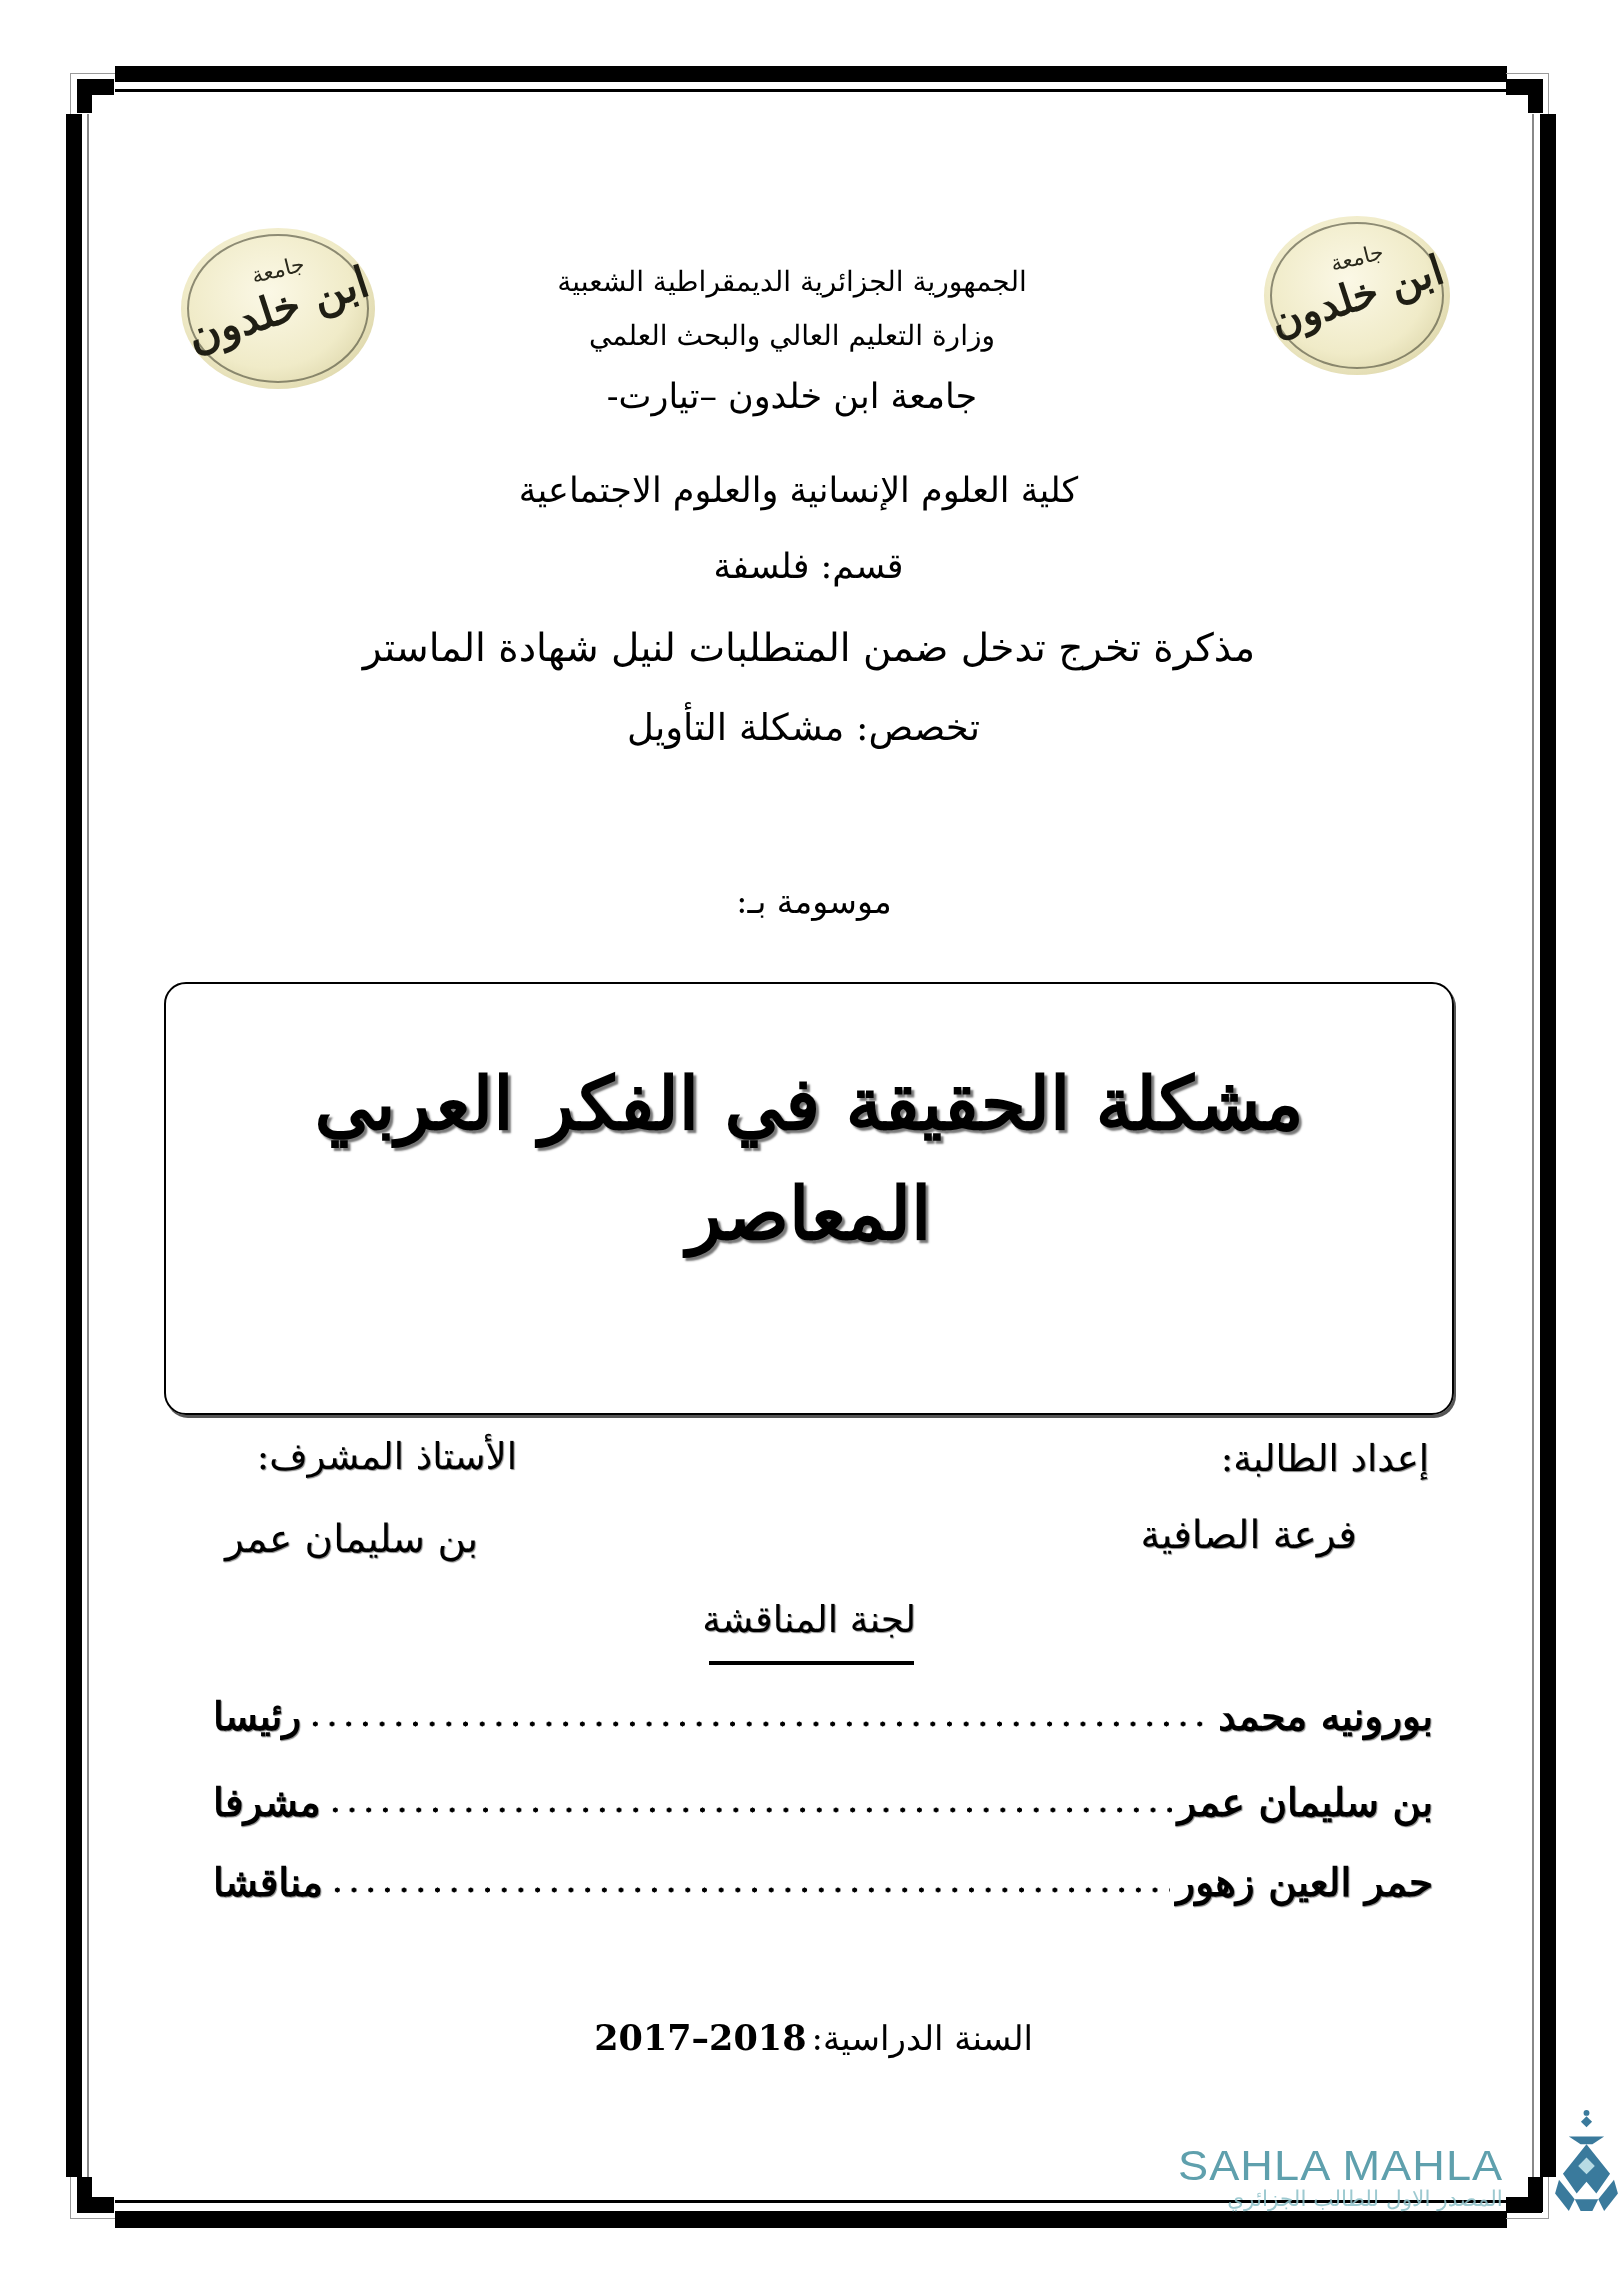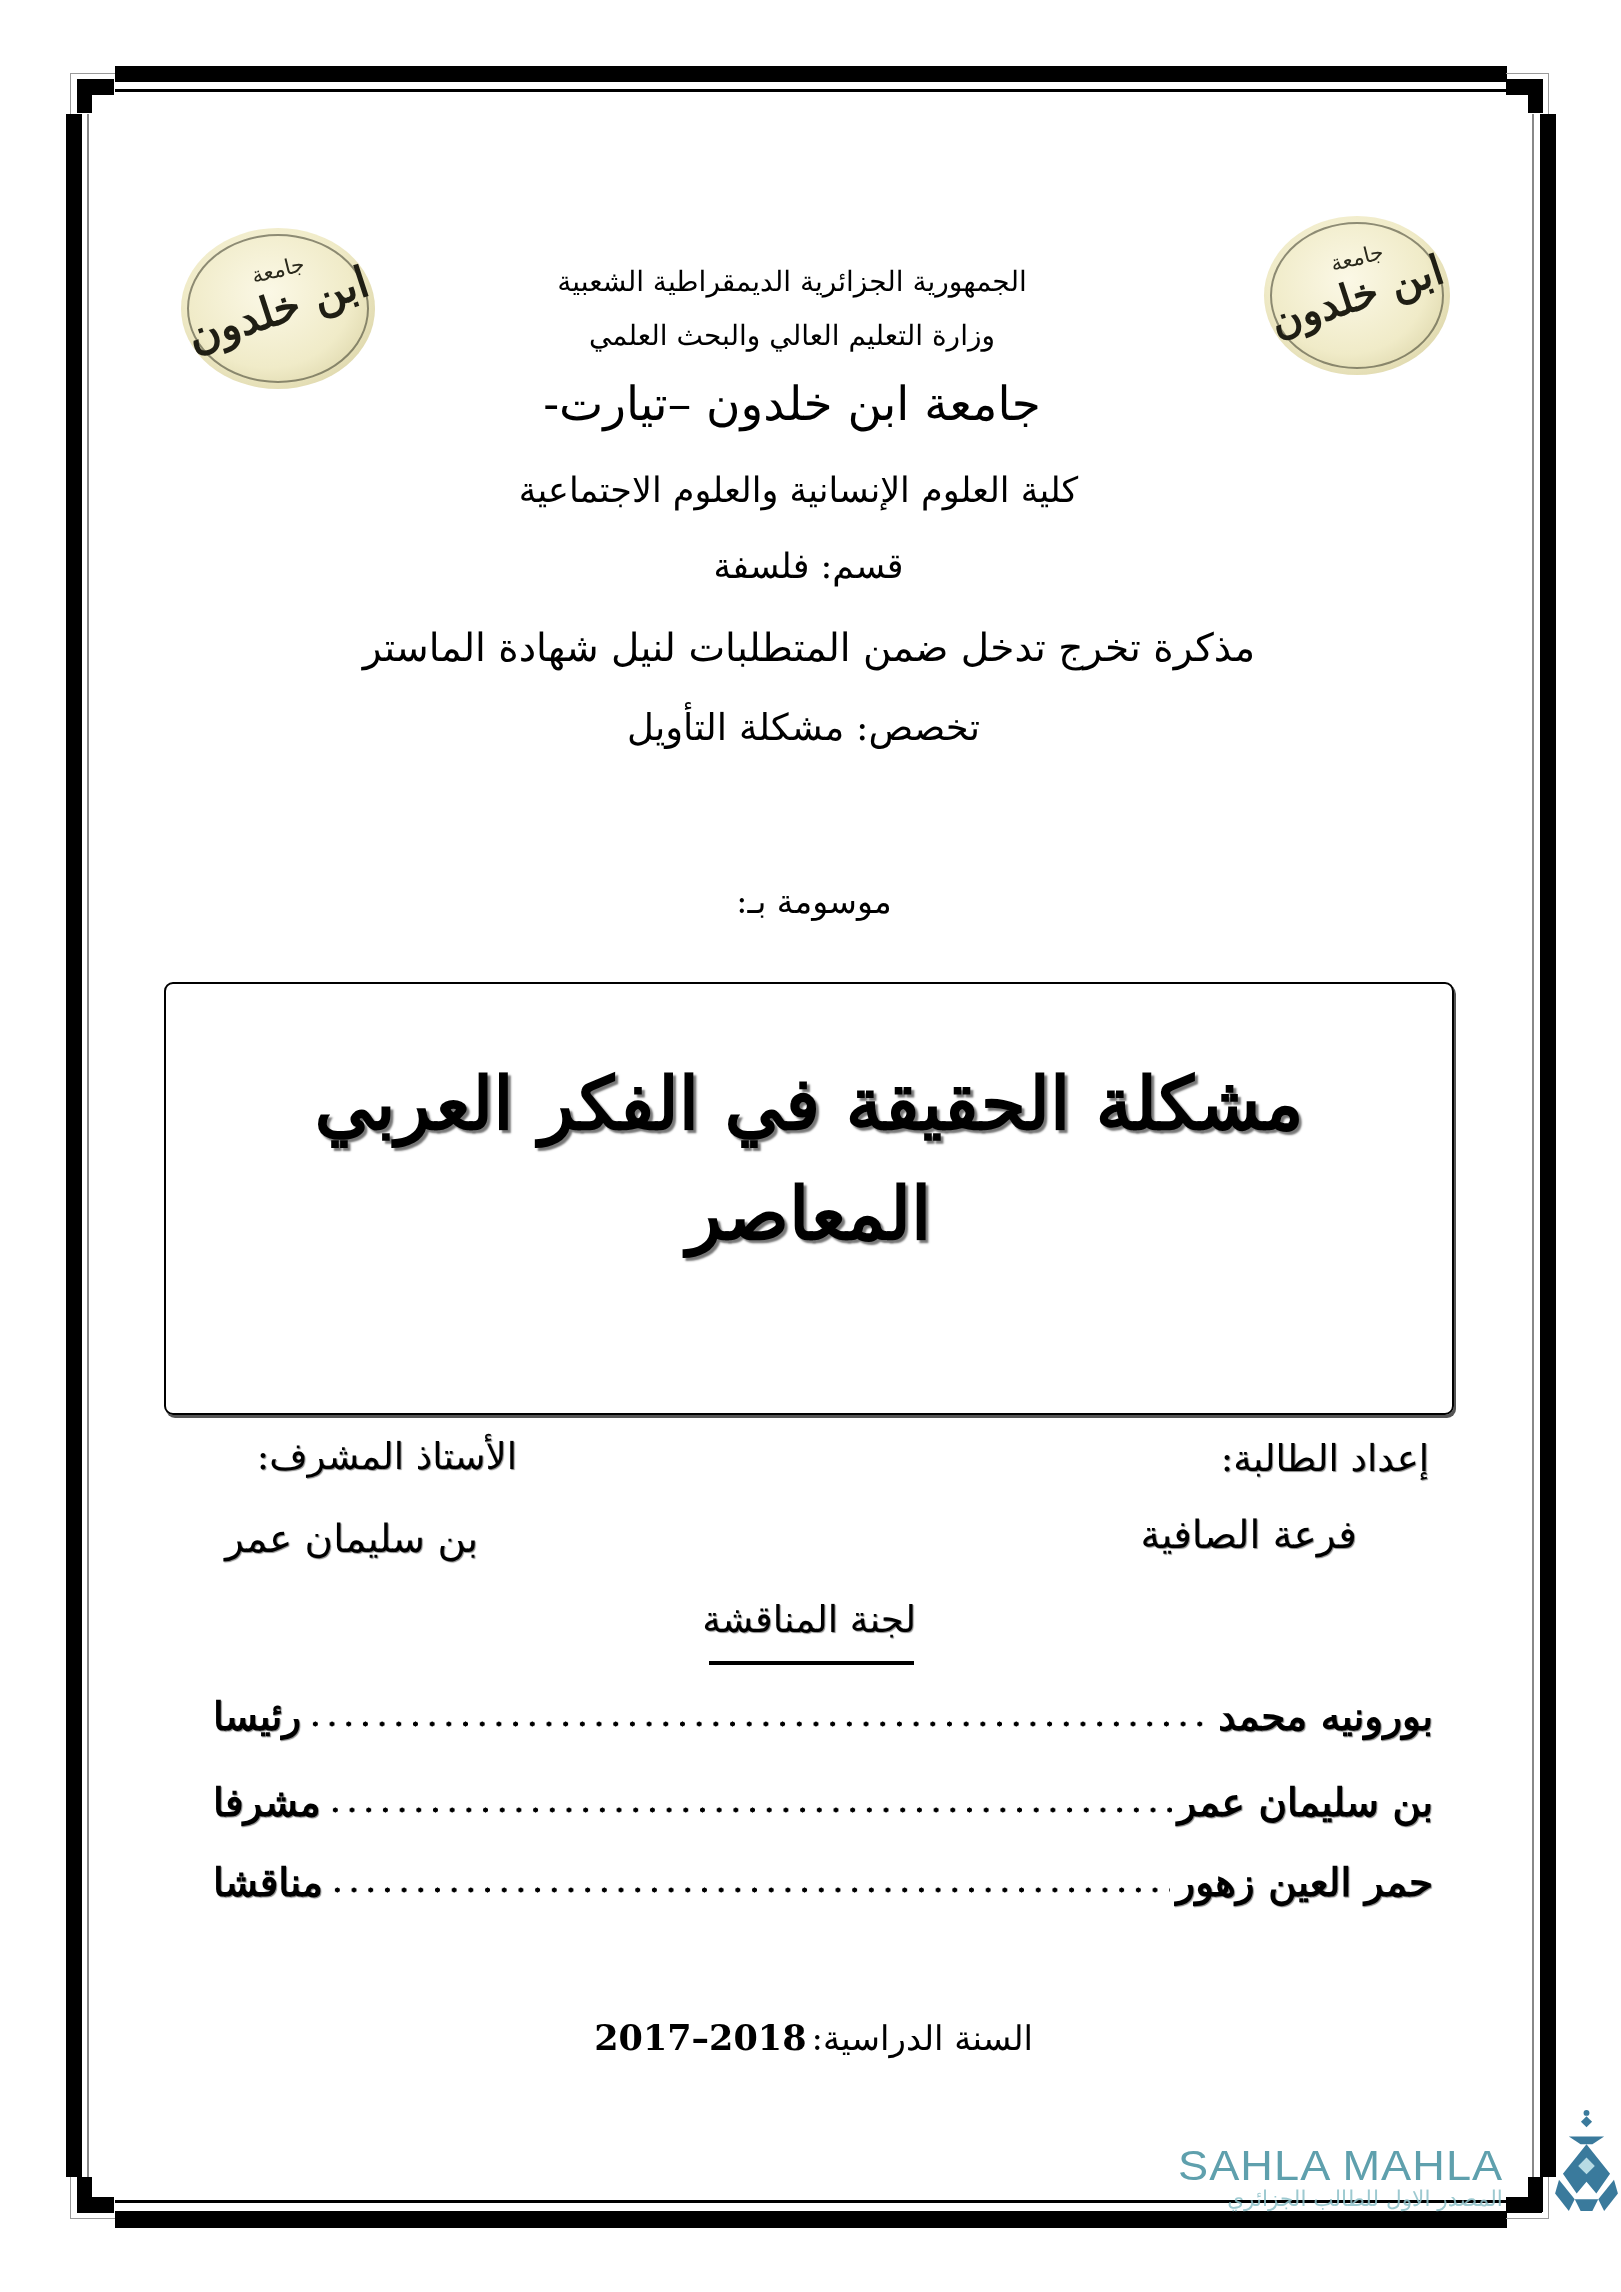--- a/index.html
+++ b/index.html
@@ -12,21 +12,21 @@
   .ctr { position:absolute; left:0; width:1621px; text-align:center; white-space:nowrap; direction:rtl; }
   .b { font-weight:normal; }
   .seal { position:absolute; border-radius:50%;
           background:radial-gradient(ellipse at 45% 40%, #fbf8e6 0%, #f0ebc8 55%, #d9d2a4 85%, #b8b085 100%);
           overflow:hidden; }
   .seal-rim { position:absolute; inset:5.9px; border-radius:50%; border:2px solid #3b3a2a; opacity:.55; }
   .seal-text { position:absolute; left:0; right:0; top:50%; transform:translateY(-50%) rotate(-18deg);
                text-align:center; font-weight:bold; color:#1f1e14; direction:rtl; }
   .seal-top { position:absolute; left:0; right:0; top:18%; text-align:center; font-size:21.6px; color:#2a291c; transform:rotate(-14deg); }
   .title-box { position:absolute; left:164px; top:982px; width:1290px; height:433px;
-               border:2px solid #000; border-radius:9px; box-sizing:border-box;
+               border:2px solid #000; border-radius:22px; box-sizing:border-box;
                box-shadow: 2px 2.9px 0 #555; }
   .title-line { position:absolute; left:0; right:0; text-align:center; font-weight:bold; white-space:nowrap;
                 text-shadow: 2.9px 2.9px 2px #777; direction:rtl; }
   .row { position:absolute; left:213px; width:1220px; height:59px; display:flex; align-items:center; direction:rtl; }
   .row .name { font-weight:bold; font-size:39px; white-space:nowrap; text-shadow:1px 1px 1px #888; }
   .row .dots { flex:1; height:39px; margin:0 5.9px; position:relative; }
   .row .dots::after { content:""; position:absolute; left:0; right:0; bottom:7.8px; height:5.9px;
         background-image:radial-gradient(circle, #000 2.4px, transparent 2.7px); background-size:16.7px 5.9px; background-repeat:repeat-x; }
   .row .role { font-weight:bold; font-size:39px; white-space:nowrap; text-shadow:1px 1px 1px #888; }
   .shadowed { text-shadow:1px 1px 1px #888; }
@@ -74,21 +74,21 @@
   <div class="seal-text" style="font-size:43px;">ابن خلدون</div>
 </div>
 <div class="seal" style="left:1264px;top:216px;width:186px;height:159px;">
   <div class="seal-rim"></div>
   <div class="seal-top">جامعة</div>
   <div class="seal-text" style="font-size:41px;">ابن خلدون</div>
 </div>
 
 <div class="ctr b" style="top:265px;font-size:28px;left:537px;width:510px;">الجمهورية الجزائرية الديمقراطية الشعبية</div>
 <div class="ctr b" style="top:319px;font-size:28px;left:537px;width:510px;">وزارة التعليم العالي والبحث العلمي</div>
-<div class="ctr b" style="top:376px;font-size:47px;left:537px;width:510px;">جامعة ابن خلدون –تيارت-</div>
+<div class="ctr b" style="top:376px;font-size:35px;left:537px;width:510px;">جامعة ابن خلدون –تيارت-</div>
 <div class="ctr b" style="top:470px;font-size:35px;left:431px;width:735px;">كلية العلوم الإنسانية والعلوم الاجتماعية</div>
 <div class="ctr b" style="top:546px;font-size:35px;left:627px;width:363px;">قسم: فلسفة</div>
 <div class="ctr b" style="top:625px;font-size:39px;left:314px;width:990px;">مذكرة تخرج تدخل ضمن المتطلبات لنيل شهادة الماستر</div>
 <div class="ctr b" style="top:706px;font-size:37px;left:529px;width:549px;">تخصص: مشكلة التأويل</div>
 
 <div class="ctr b" style="top:882px;font-size:33px;left:667px;width:294px;">موسومة بـ:</div>
 
 <div class="title-box">
   <div class="title-line" style="top:76px;font-size:73px;">مشكلة الحقيقة في الفكر العربي</div>
   <div class="title-line" style="top:186px;font-size:73px;">المعاصر</div>

